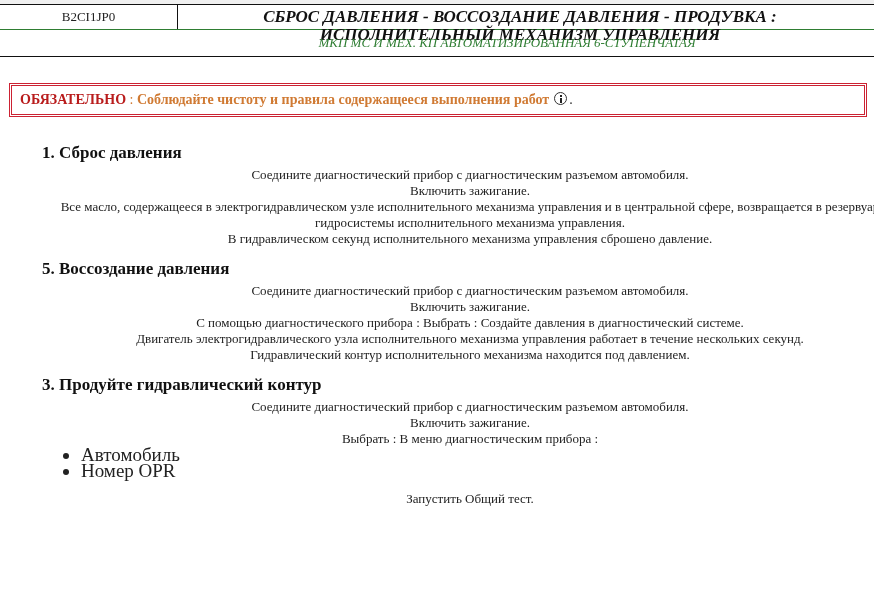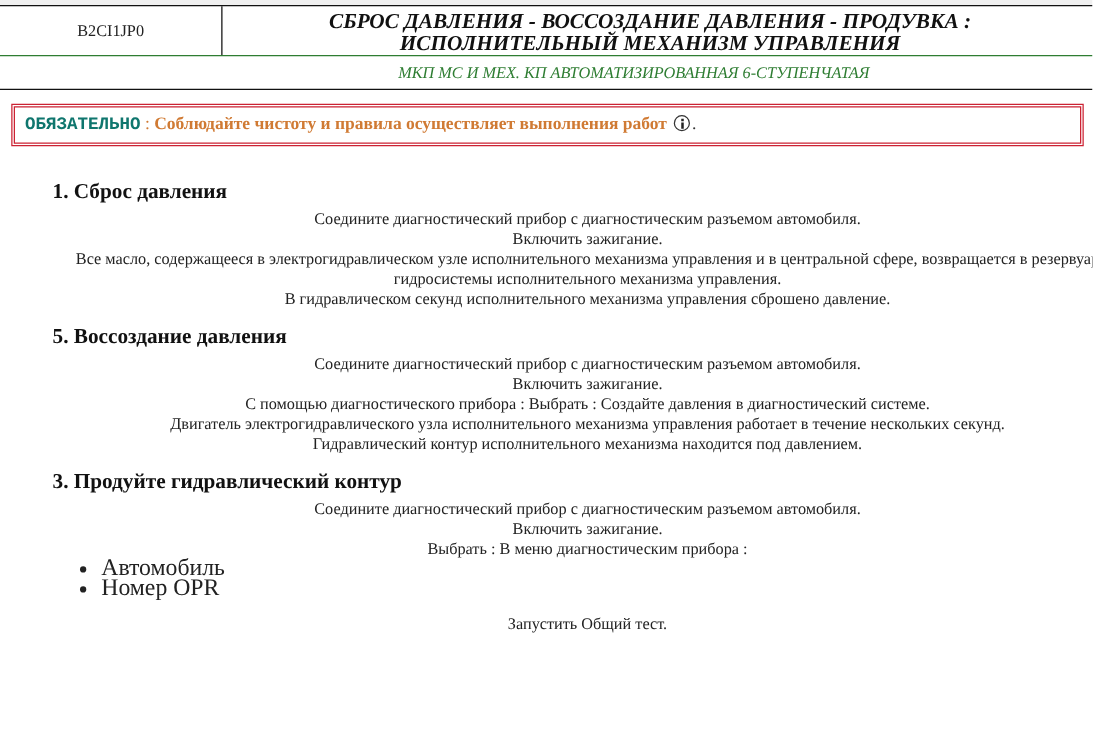--- a/index.html
+++ b/index.html
@@ -16,21 +16,21 @@
       position: relative;
     }
     .topstrip {
       height: 4px;
       background: #f0f0f0;
       border-bottom: 1px solid #111;
     }
     .header-table {
       display: flex;
       width: 874px;
-      height: 40px;
+      height: 25px;
       border-bottom: 1px solid #2e7d32;
       box-sizing: border-box;
     }
     .doc-code {
       width: 177px;
       border-right: 1px solid #111;
       display: flex;
       align-items: center;
       justify-content: center;
       font-size: 13px;
@@ -75,23 +75,22 @@
     .warning-inner {
       border: 1px solid #cc2233;
       height: 100%;
       box-sizing: border-box;
       display: flex;
       align-items: center;
       padding-left: 8px;
       font-size: 14px;
     }
     .warn-label {
-      color: #0f766e;
-      font-weight: bold;
-      font-family: Liberation Mono, monospace;
+      color: #b91c1c;
+      font-weight: bold;
     }
     .warn-sep {
       color: #d07a33;
       white-space: pre;
     }
     .warn-text {
       color: #d07a33;
       font-weight: bold;
     }
     .info-icon {
@@ -172,21 +171,21 @@
 </div>
 
 <div class="subtitle-row">
   <span class="subtitle">МКП МС И МЕХ. КП АВТОМАТИЗИРОВАННАЯ 6-СТУПЕНЧАТАЯ</span>
 </div>
 
 <div class="warning-box">
   <div class="warning-inner">
     <span class="warn-label">ОБЯЗАТЕЛЬНО</span>
     <span class="warn-sep"> : </span>
-    <span class="warn-text">Соблюдайте чистоту и правила осуществляет выполнения работ</span>
+    <span class="warn-text">Соблюдайте чистоту и правила содержащееся выполнения работ</span>
     <span class="info-icon"></span>
     <span class="warn-dot">.</span>
   </div>
 </div>
 
 <div class="content">
 
   <div class="section">
     <h2>1. Сброс давления</h2>
     <p>Соедините диагностический прибор с диагностическим разъемом автомобиля.</p>

